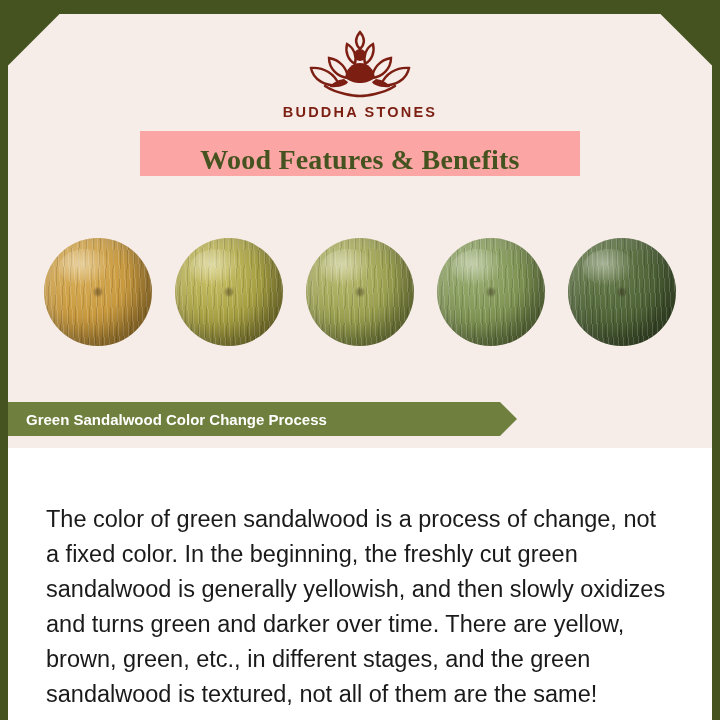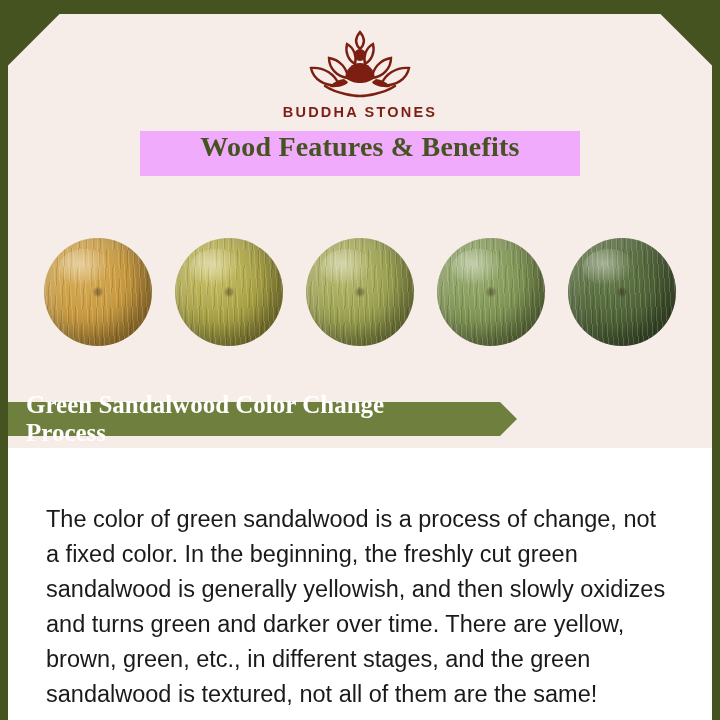--- a/index.html
+++ b/index.html
@@ -71,23 +71,23 @@
     font-family: "Liberation Sans", sans-serif;
   }
 
   
   .title-band {
     position: absolute;
     left: 140px;
     top: 131px;
     width: 440px;
     height: 45px;
-    background: #f0abfc;
+    background: #fca5a5;
     display: flex;
-    align-items: flex-start;
+    align-items: flex-end;
     justify-content: center;
   }
   .title-text {
     font-size: 28px;
     font-weight: 700;
     color: #44531f;
     font-family: "Liberation Serif", serif;
     letter-spacing: 0.2px;
   }
 
@@ -172,23 +172,23 @@
     right: -17px;
     top: 0;
     width: 0;
     height: 0;
     border-top: 17px solid transparent;
     border-bottom: 17px solid transparent;
     border-left: 17px solid #6f7f3d;
   }
   .subtitle-text {
     color: #ffffff;
-    font-size: 25px;
+    font-size: 15px;
     font-weight: 700;
-    font-family: Liberation Serif, serif;
+    font-family: Liberation Sans, sans-serif;
   }
 
   
   .body-panel {
     position: absolute;
     left: 8px;
     top: 448px;
     width: 704px;
     height: 286px;
     background: #ffffff;

